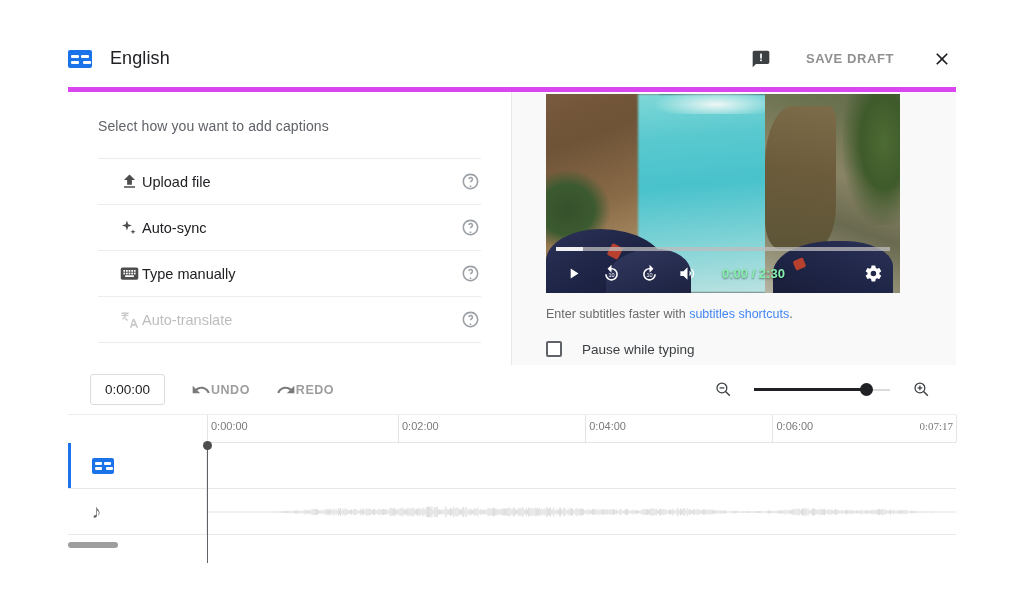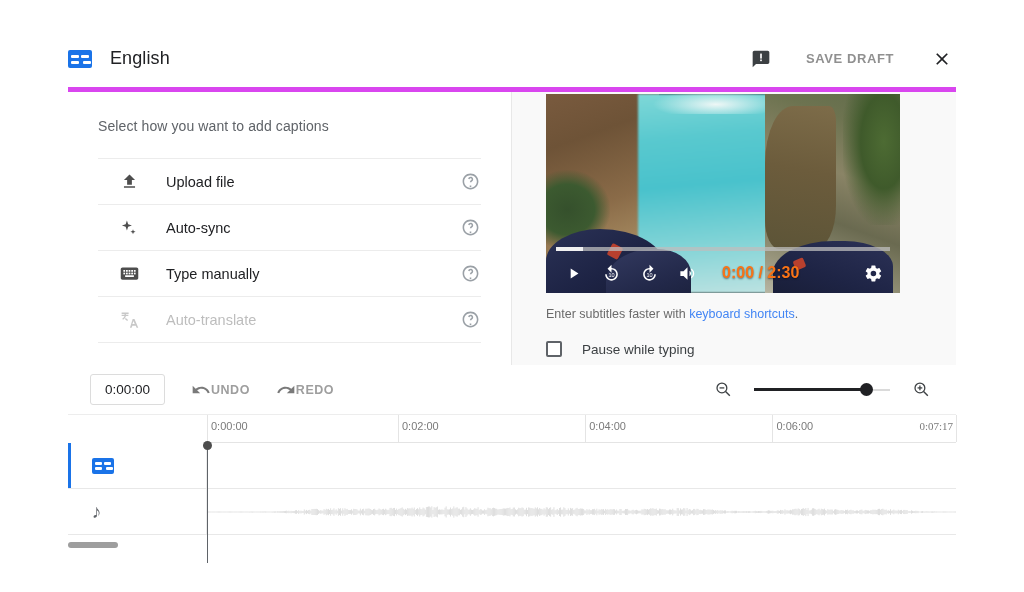--- a/index.html
+++ b/index.html
@@ -71,21 +71,21 @@
     display: flex; align-items: center; height: 46px;
     border-bottom: 1px solid #ececec; cursor: pointer;
   }
   .opt-row.disabled { cursor: default; }
   .opt-icon {
     width: 26px; margin-left: 18px; flex: 0 0 26px;
     display: flex; align-items: center; justify-content: center;
     color: #4d4d4d;
   }
   .opt-row.disabled .opt-icon { color: #c8c8c8; }
-  .opt-label { margin-left: 24px; font-size: 14.5px; color: #202124; }
+  .opt-label { font-size: 14.5px; color: #202124; }
   .opt-row.disabled .opt-label { color: #bdbdbd; }
   .opt-help {
     margin-left: auto; width: 22px; height: 22px; display: flex;
     align-items: center; justify-content: center; color: #9aa0a6; cursor: pointer;
   }
 
   .right-pane {
     width: 444px; height: 100%; background: #f9f9f9; padding: 0 34px;
     display: flex; flex-direction: column; align-items: flex-start;
   }
@@ -164,21 +164,21 @@
   .v-progress-fill { width: 8%; height: 100%; background: #f1f1f1; }
   .v-controls {
     position: absolute; left: 0; right: 0; bottom: 0; height: 40px;
     display: flex; align-items: center; padding: 0 12px; color: #fff;
   }
   .v-btn {
     width: 30px; height: 30px; display: flex; align-items: center; justify-content: center;
     margin-right: 8px; cursor: pointer;
   }
   .v-time {
-    margin-left: 12px; font-size: 16px; font-weight: bold; color: #f97316;
+    margin-left: 12px; font-size: 13px; font-weight: bold; color: #86efac;
     text-shadow: 0 1px 2px rgba(0,0,0,.5); white-space: nowrap;
   }
   .v-settings { margin-left: auto; width: 30px; height: 30px;
     display: flex; align-items: center; justify-content: center; cursor: pointer; }
 
   .shortcuts-line {
     margin-top: 14px; font-size: 12.5px; color: #6a6a6a;
   }
   .shortcuts-link { color: #4285f4; cursor: pointer; }
   .pause-row { display: flex; align-items: center; margin-top: 20px; }
@@ -434,21 +434,21 @@
           </div>
           <div class="v-time">0:00 / 2:30</div>
           <div class="v-settings">
             <svg width="19" height="19" viewBox="0 0 24 24">
               <path fill="#fff" d="M19.4 13c.04-.32.06-.66.06-1s-.02-.68-.07-1l2.11-1.63c.19-.15.24-.42.12-.64l-2-3.46c-.12-.22-.39-.3-.61-.22l-2.49 1c-.52-.4-1.08-.73-1.69-.98l-.38-2.65A.49.49 0 0 0 13.9 2h-4c-.25 0-.46.18-.49.42l-.38 2.65c-.61.25-1.17.59-1.69.98l-2.49-1c-.23-.09-.49 0-.61.22l-2 3.46c-.13.22-.07.49.12.64L4.48 11c-.05.32-.08.66-.08 1s.02.68.07 1l-2.11 1.63c-.19.15-.24.42-.12.64l2 3.46c.12.22.39.3.61.22l2.49-1c.52.4 1.08.73 1.69.98l.38 2.65c.03.24.24.42.49.42h4c.25 0 .46-.18.49-.42l.38-2.65c.61-.25 1.17-.59 1.69-.98l2.49 1c.23.09.49 0 .61-.22l2-3.46c.12-.22.07-.49-.12-.64L19.4 13zm-7.5 2.5A3.5 3.5 0 1 1 15.4 12a3.5 3.5 0 0 1-3.5 3.5z"></path>
             </svg>
           </div>
         </div>
       </div>
 
-      <div class="shortcuts-line"><span>Enter subtitles faster with </span><span class="shortcuts-link">keyboard shortcuts</span><span>.</span></div>
+      <div class="shortcuts-line"><span>Enter subtitles faster with </span><span class="shortcuts-link">subtitles shortcuts</span><span>.</span></div>
 
       <div class="pause-row">
         <div class="checkbox"></div>
         <div class="pause-label">Pause while typing</div>
       </div>
 
     </div>
   </div>
 
   <div class="tl-toolbar">

